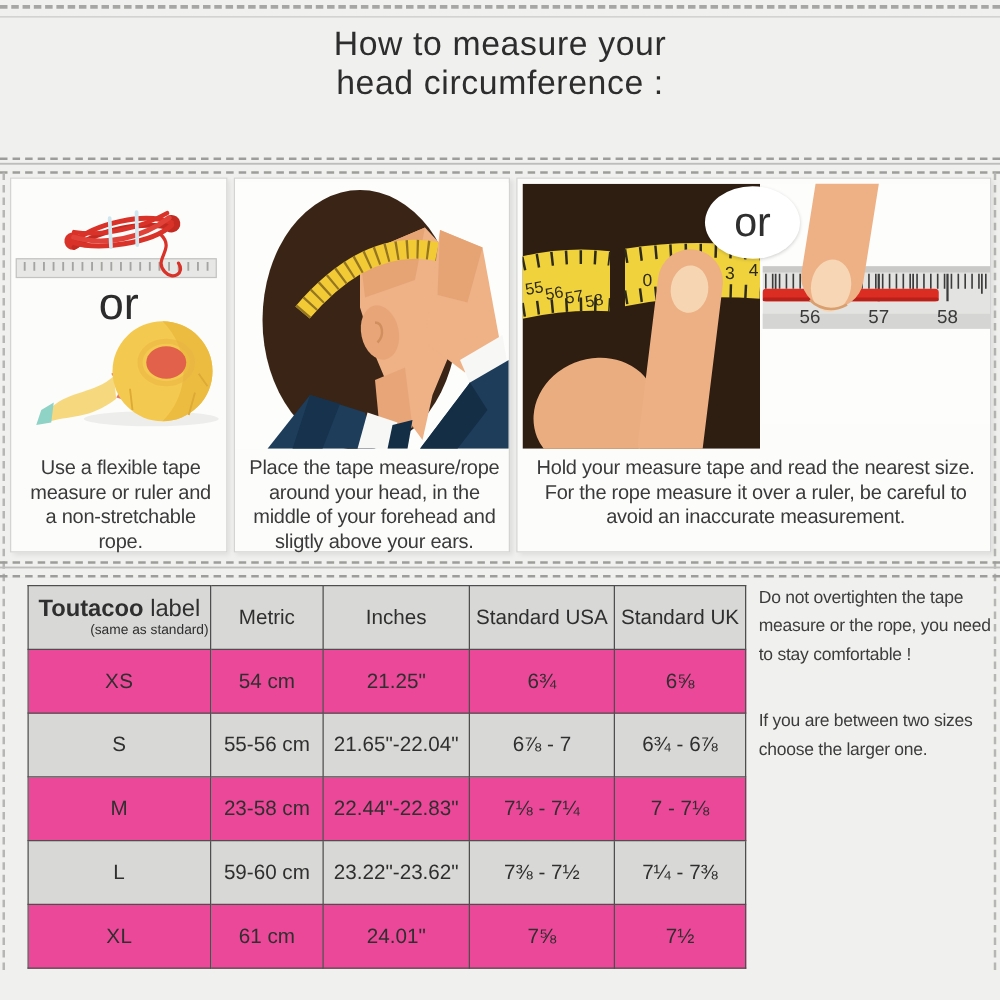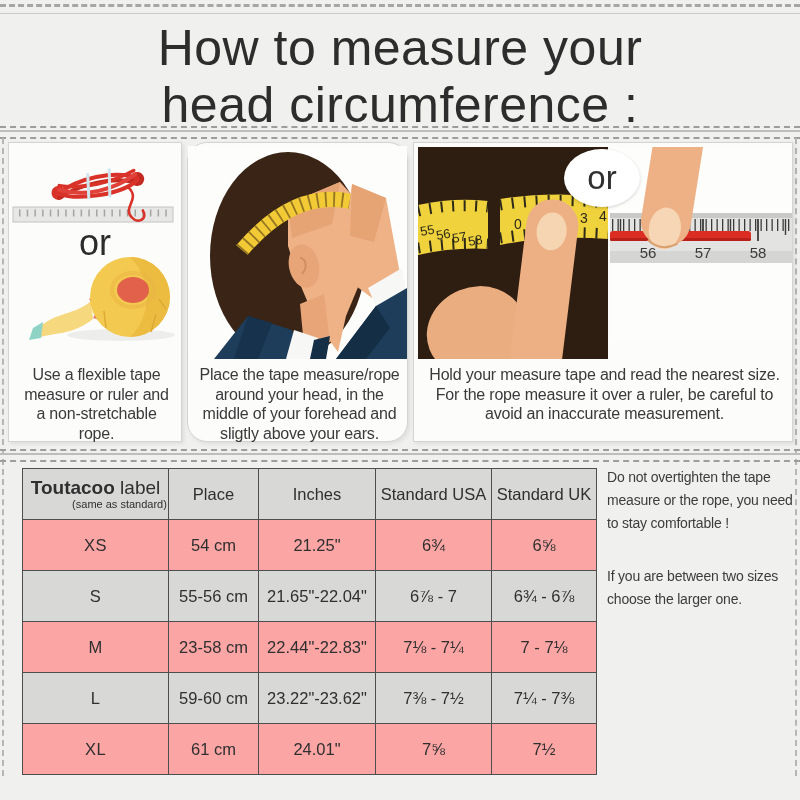--- a/index.html
+++ b/index.html
@@ -14,46 +14,46 @@
   .sep{position:absolute;left:0;right:0;height:9px;
        border-top:2px dashed #9d9d9b;border-bottom:2px dashed #9d9d9b;
        background:linear-gradient(to bottom,transparent 2.5px,#bdbdbb 2.5px,#bdbdbb 4px,transparent 4px);}
   .sep1{top:126px;}
   .sep2{top:449px;}
   .side-dash{position:absolute;top:138px;height:638px;width:0;border-left:2px dashed #b6b6b4;}
   .side-dash.left{left:2px;}
   .side-dash.right{right:3px;}
   
   .title{position:absolute;top:20px;left:0;width:100%;margin:0;
-         text-align:center;font-size:50px;line-height:1.13;font-weight:400;
+         text-align:center;font-size:27px;line-height:1.13;font-weight:400;
          color:#2d2d2d;letter-spacing:.5px;}
   
   .panels{position:absolute;top:137px;left:0;width:800px;height:312px;box-sizing:border-box;}
   .card{position:absolute;top:5px;height:300px;background:#fcfcfb;
         border:1px solid #d4d4d2;box-shadow:2px 2px 4px rgba(0,0,0,.08);box-sizing:border-box;}
   .card1{left:8px;width:174px;}
-  .card2{left:187px;width:221px;border-radius:20px;}
+  .card2{left:187px;width:221px;}
   .card3{left:413px;width:380px;}
   .card svg{display:block;}
   .illu{position:absolute;}
   .caption{position:absolute;margin:0;font-size:16px;line-height:1.22;color:#3a3a3a;letter-spacing:-0.2px;text-align:center;}
   .cap1{top:222px;left:9px;right:6px;}
   .cap2{top:222px;left:6px;right:2px;}
   .cap3{top:222px;left:7px;right:4px;}
   .or-plain{position:absolute;top:82px;left:0;right:0;text-align:center;
             font-size:36px;line-height:1;color:#2c2c2c;}
   .or-bubble{position:absolute;left:150px;top:6px;width:76px;height:58px;background:#ffffff;
              border-radius:50%;display:flex;align-items:center;justify-content:center;
              font-size:33px;color:#2f2f2f;box-shadow:0 1px 3px rgba(0,0,0,.18);z-index:2;}
   
   .size-table{position:absolute;left:22px;top:468px;border-collapse:collapse;table-layout:fixed;}
   .size-table td,.size-table th{border:1.5px solid #4e4e4e;text-align:center;vertical-align:middle;
       padding:0;height:50px;font-weight:400;color:#2f2f2f;font-size:16.5px;margin-left:30px;}
   .size-table .shaded{background:#d8d8d6;}
-  .size-table .plain{background:#fca5a5;}
+  .size-table .plain{background:#ec4899;}
   .size-label{font-size:30px;letter-spacing:.5px;}
   .brand-cell{line-height:1.05;}
   .brand-line{font-size:19px;}
   .brand-bold{font-weight:700;}
   .brand-note{font-size:11px;display:block;margin-top:1px;padding-left:48px;}
   
   .notes{position:absolute;left:607px;top:466px;width:190px;}
   .notes p{margin:0 0 30px;font-size:14px;line-height:23px;color:#3c3c3c;letter-spacing:-0.2px;}
 </style>
 </head>
@@ -210,21 +210,21 @@
         <col style="width:117px">
         <col style="width:116px">
         <col style="width:105px">
       </colgroup>
     <tbody>
         <tr class="shaded">
       <th class="brand-cell">
         <span class="brand-line"><span class="brand-bold">Toutacoo</span> <span>label</span></span>
         <span class="brand-note">(same as standard)</span>
       </th>
-      <th>Place</th>
+      <th>Metric</th>
       <th>Inches</th>
       <th>Standard USA</th>
       <th>Standard UK</th>
     </tr>
     <tr class="plain">
       <td class="size-label">XS</td>
       <td>54 cm</td>
       <td>21.25"</td>
       <td>6¾</td>
       <td>6⅝</td>

